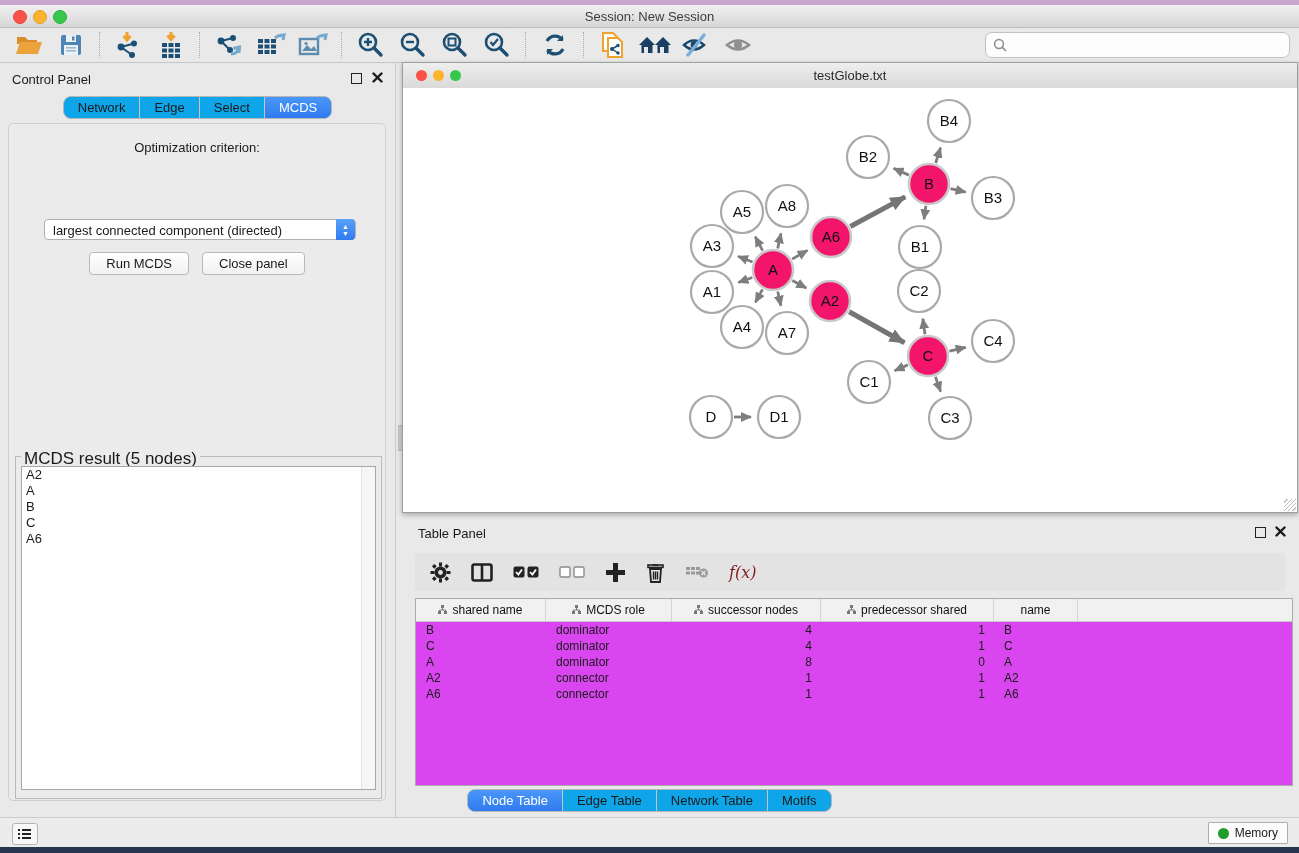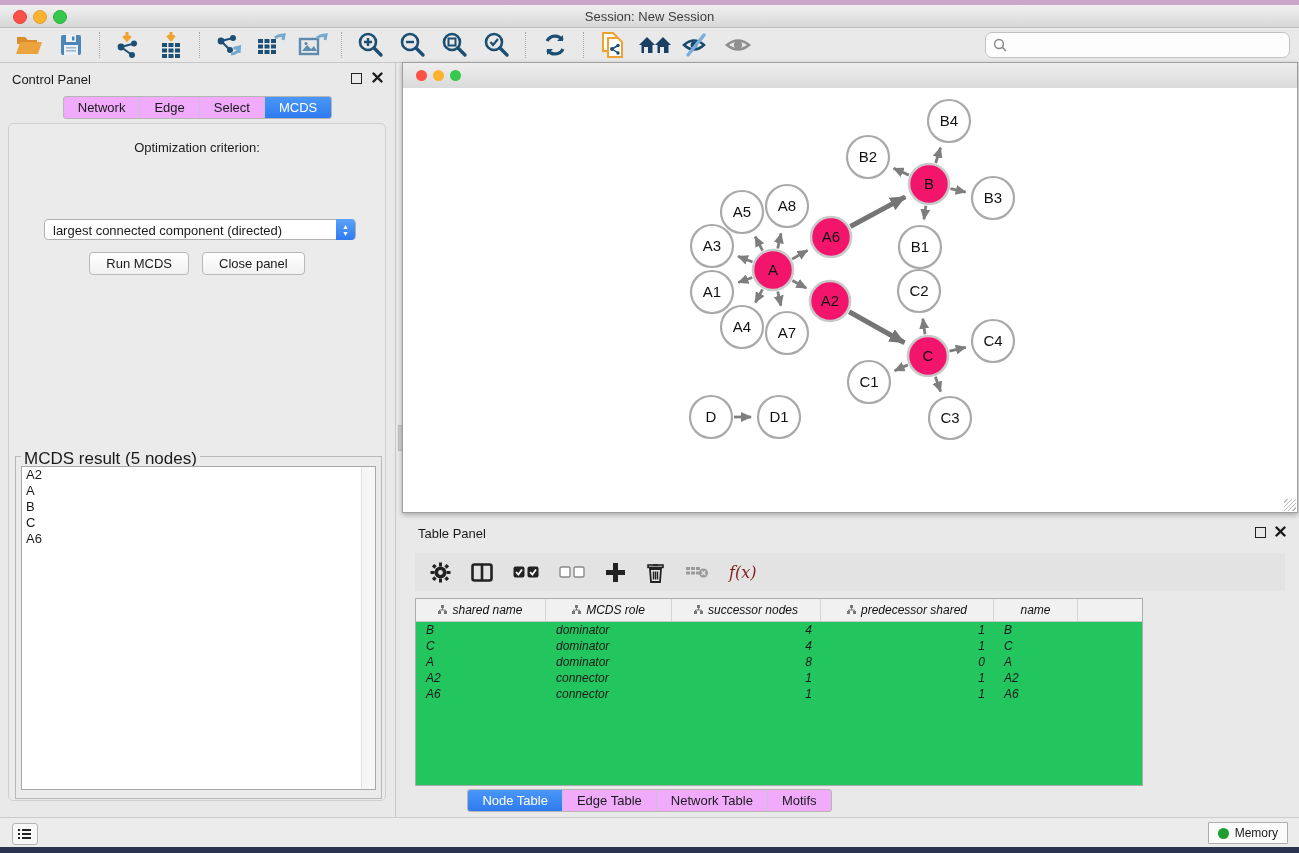--- a/index.html
+++ b/index.html
@@ -25,21 +25,21 @@
              border:1px solid #C2C2C2;border-radius:7px;display:flex;align-items:center;padding-left:7px;}
   .searchbox input{border:none;outline:none;background:transparent;font-size:12px;width:250px;
                    font-family:"Liberation Sans",sans-serif;}
   
   .cpanel{position:absolute;left:0;top:62px;width:395px;bottom:36px;border-right:1px solid #C9C9C9;}
   .cpanel-head{position:relative;height:34px;}
   .cpanel-head .ptitle{position:absolute;left:12px;top:10px;font-size:13px;text-align:center;}
   .float-ico{position:absolute;width:9px;height:9px;border:1.5px solid #222;top:11px;}
   .close-ico{position:absolute;top:10px;width:11px;height:11px;}
   .seg-tabs{display:flex;justify-content:center;}
-  .seg{display:flex;border:1px solid #B6B6B6;border-radius:3px;overflow:hidden;background:#f0abfc;height:21px;}
+  .seg{display:flex;border:1px solid #B6B6B6;border-radius:8px;overflow:hidden;background:#0ea5e9;height:21px;}
   .seg .sg{padding:0 14px;font-size:13px;line-height:21px;border-left:1px solid #C6C6C6;cursor:default;}
   .seg .sg:first-child{border-left:none;}
   .seg .sg.active{background:linear-gradient(#4A97F8,#2F7BEF);color:#fff;}
   .cp-content{position:absolute;left:8px;right:9px;top:61px;bottom:16px;background:#EBEBEB;
               border:1px solid #CFCFCF;border-radius:5px;}
   .opt-label{text-align:center;margin-top:13px;font-size:13px;}
   .dropdown{position:absolute;left:35px;top:95px;width:312px;height:21px;background:#fff;
             border:1px solid #B0B0B0;border-radius:4px;font-size:13px;line-height:21px;padding-left:8px;
             box-sizing:border-box;}
   .dropdown .stepper{position:absolute;right:0;top:-1px;width:19px;height:21px;border-radius:0 4px 4px 0;
@@ -68,22 +68,22 @@
   .grip{position:absolute;right:1px;bottom:1px;width:12px;height:12px;
         background:repeating-linear-gradient(135deg,transparent,transparent 2px,#BDBDBD 2px,#BDBDBD 3px);}
   .edge-handle{position:absolute;left:398px;top:425px;width:4px;height:24px;background:#CFCFCF;border:1px solid #BDBDBD;}
   
   .tp-head{position:absolute;left:402px;top:520px;right:2px;height:26px;}
   .tp-head .ptitle{position:absolute;left:16px;top:6px;font-size:13px;}
   .tp-toolbar{position:absolute;left:415px;top:553px;width:870px;height:38px;background:#E3E3E3;
               display:flex;align-items:center;gap:20px;padding-left:15px;box-sizing:border-box;}
   .tico{display:flex;align-items:center;justify-content:center;}
   .fx{font-family:"DejaVu Serif",serif;font-style:italic;font-size:16px;color:#7f1d1d;}
-  .tp-table{position:absolute;left:415px;top:598px;width:728px;height:188px;background:#22c55e;
-            border:1px solid #ABABAB;box-sizing:border-box;font-size:12px;font-style:italic;}
+  .tp-table{position:absolute;left:415px;top:598px;width:878px;height:188px;background:#d946ef;
+            border:1px solid #ABABAB;box-sizing:border-box;font-size:12px;}
   .th-row{display:flex;height:22px;border-bottom:1px solid #C9C9C9;background:#F1F1F1;}
   .th{display:flex;align-items:center;justify-content:center;gap:5px;border-right:1px solid #D5D5D5;
       box-sizing:border-box;color:#111;}
   .tb-row{display:flex;height:16px;line-height:16px;}
   .td{box-sizing:border-box;overflow:hidden;white-space:nowrap;}
   .td.l{padding-left:10px;text-align:left;}
   .td.r{padding-right:9px;text-align:right;}
   .tp-tabs{position:absolute;left:0;right:0;top:789px;display:flex;justify-content:center;}
   
   .statusbar{position:absolute;left:0;right:0;bottom:6px;height:29px;background:#ECECEC;border-top:1px solid #CCCCCC;}
@@ -304,20 +304,21 @@
       </div>
     </div>
   </div>
 
   <div class="edge-handle"></div>
   <div class="netwin">
     <div class="net-titlebar">
       <span class="slight s-red"></span>
       <span class="slight s-yellow"></span>
       <span class="slight s-green"></span>
+      <div class="title">testGlobe.txt</div>
     </div>
     <div class="net-canvas">
       <svg id="graph" width="894" height="424" viewBox="0 0 894 424">
         <defs>
           <marker id="arr" markerUnits="userSpaceOnUse" markerWidth="12" markerHeight="10" refX="10" refY="5" orient="auto">
               <path d="M0 0 L11 5 L0 10 z" fill="#7E7E7E"></path>
             </marker>
           <marker id="arrT" markerUnits="userSpaceOnUse" markerWidth="17" markerHeight="14" refX="15" refY="7" orient="auto">
               <path d="M0 0 L16 7 L0 14 z" fill="#757575"></path>
             </marker>

